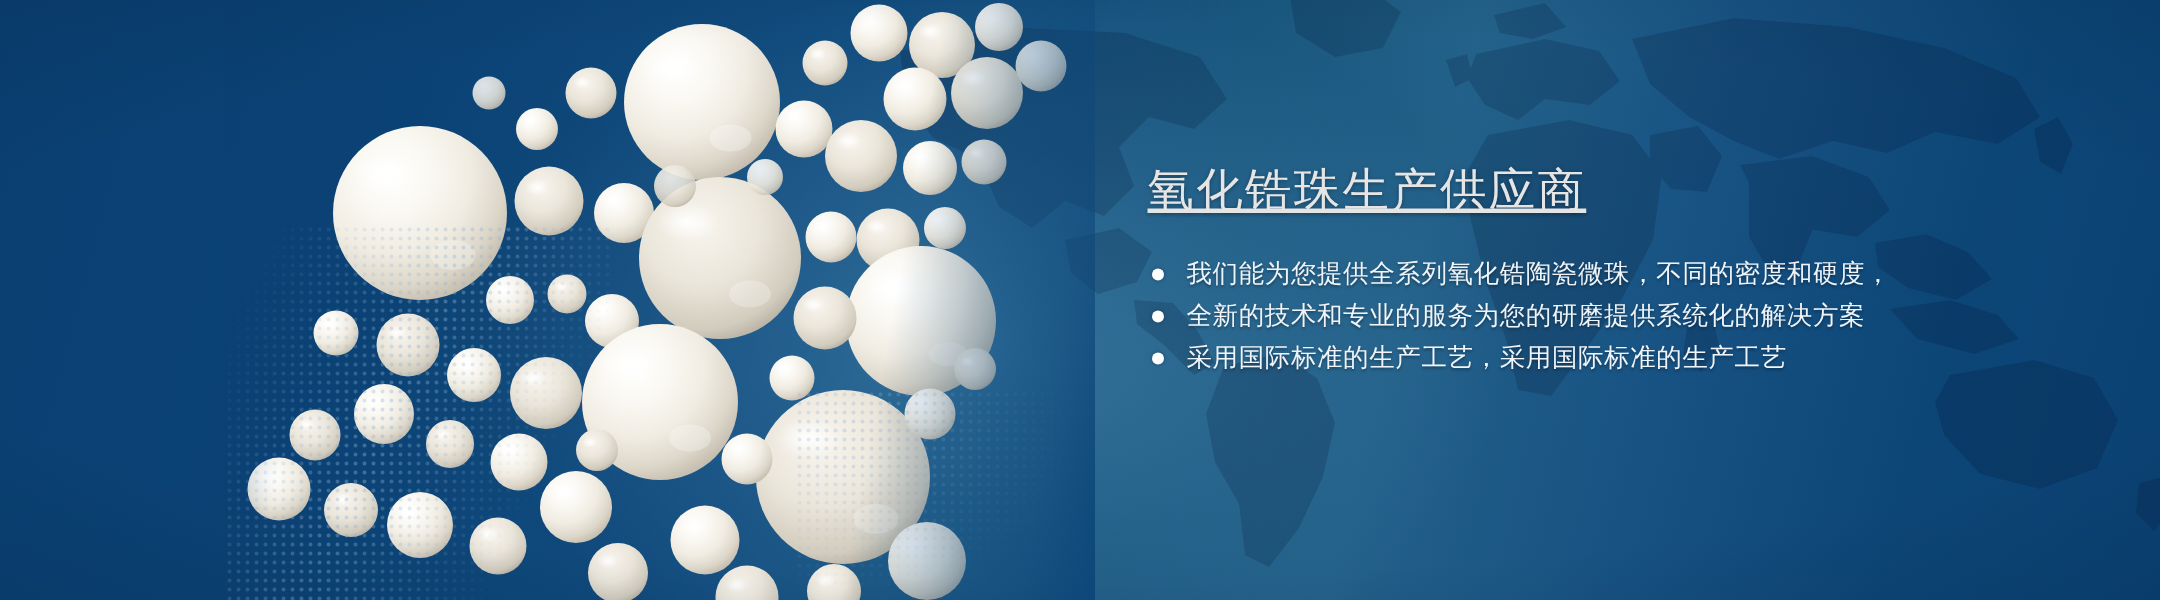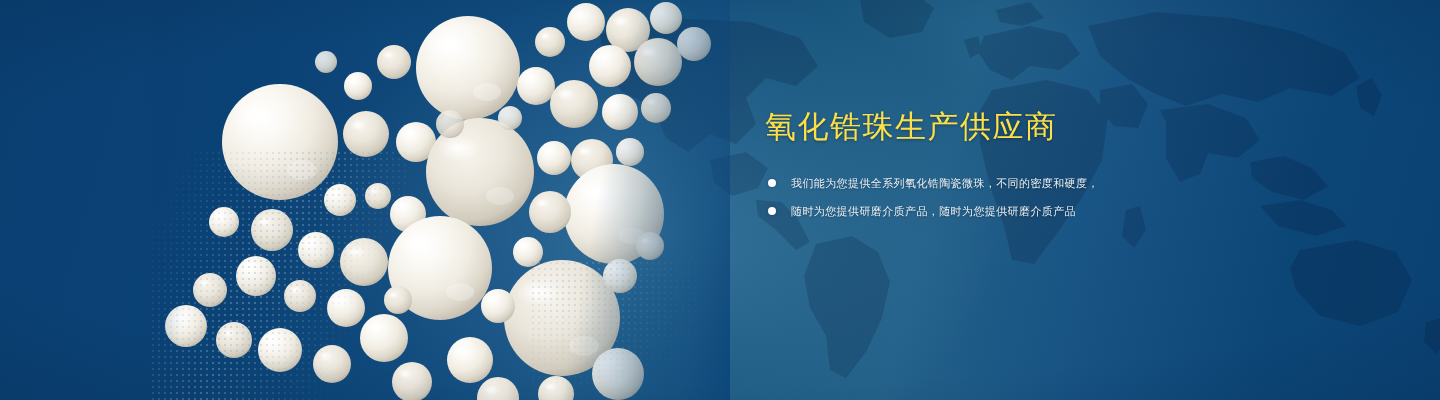--- a/index.html
+++ b/index.html
@@ -116,40 +116,41 @@
   }
 
   
   .copy {
     position: absolute;
     left: 765px;
     top: 108px;
     width: 520px;
   }
   .headline {
-    color: #fde047;
+    color: #e5e5e5;
     font-size: 31px;
     font-weight: 500;
     letter-spacing: 1.5px;
     line-height: 1.2;
     margin: 0 0 26px 0;
     text-shadow: 0 1px 3px rgba(0,0,0,0.35);
     white-space: nowrap;
+    text-decoration: underline;
   }
   .bullets {
     list-style: none;
     margin: 0;
     padding: 0;
   }
   .bullet {
     position: relative;
     padding-left: 26px;
     margin-bottom: 4px;
     color: #eef4f9;
-    font-size: 11px;
+    font-size: 17px;
     line-height: 24px;
     letter-spacing: 0.4px;
     text-shadow: 0 1px 2px rgba(0,0,0,0.35);
   }
   .dot {
     position: absolute;
     left: 3px;
     top: 8px;
     width: 8px;
     height: 8px;
@@ -477,22 +478,26 @@
 
     <h1 class="headline">氧化锆珠生产供应商</h1>
 
     <ul class="bullets">
 
       <li class="bullet">
         <span class="dot"></span>
         <span class="bullet-line">我们能为您提供全系列氧化锆陶瓷微珠，不同的密度和硬度，</span>
       </li>
 
-
       <li class="bullet">
         <span class="dot"></span>
-        <span class="bullet-line">随时为您提供研磨介质产品，随时为您提供研磨介质产品</span>
+        <span class="bullet-line">全新的技术和专业的服务为您的研磨提供系统化的解决方案</span>
+      </li>
+
+      <li class="bullet">
+        <span class="dot"></span>
+        <span class="bullet-line">采用国际标准的生产工艺，采用国际标准的生产工艺</span>
       </li>
 
     </ul>
   </div>
 
 </div>
 
 </body></html>

